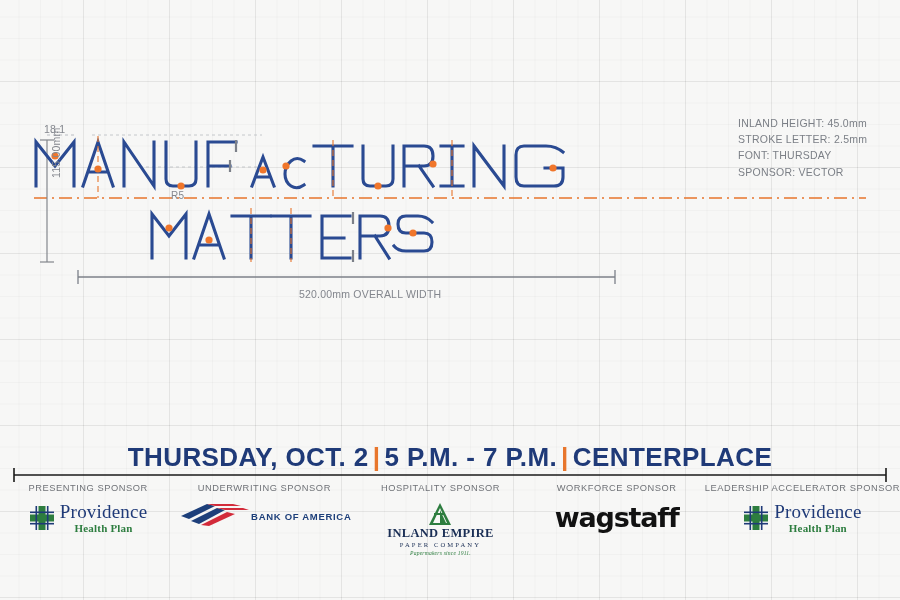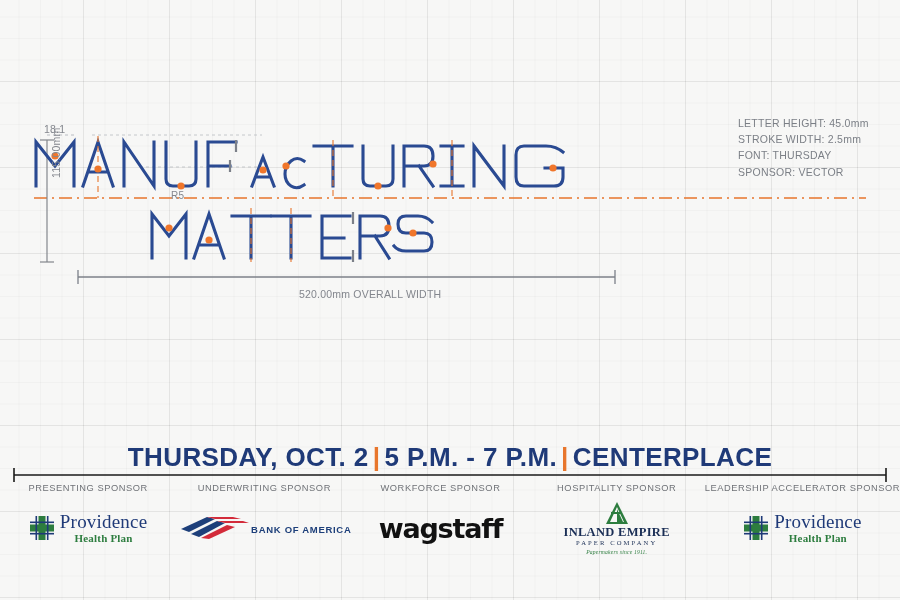--- a/index.html
+++ b/index.html
@@ -46,21 +46,21 @@
   #eventline .pipe{color:#e8762c;font-weight:bold;padding:0 4px;}
 
   
   #sponsors{position:absolute;left:0;top:483px;width:716px;}
   #tiers{display:flex;width:900px;}
   .tier{flex:1 1 0;text-align:center;}
   .tier-label{
     font-size:9.3px;color:#6f7277;letter-spacing:.55px;white-space:nowrap;
     text-transform:uppercase;
   }
-  .logo-slot{height:52px;margin-top:9px;display:flex;align-items:center;justify-content:center;}
+  .logo-slot{height:52px;margin-top:9px;display:flex;align-items:flex-start;justify-content:center;}
 
   
   .prov{display:flex;align-items:center;gap:5px;}
   .prov-text{line-height:1;}
   .prov-name{font-family:"Liberation Serif", serif;font-size:19px;color:#1f3a78;letter-spacing:.2px;}
   .prov-sub{font-family:"Liberation Serif", serif;font-size:11px;color:#2d7d3f;font-weight:bold;margin-top:2px;letter-spacing:.2px;}
 
   
   .boa{display:flex;align-items:center;}
   .boa-text{font-size:9.5px;font-weight:bold;color:#1d3f7a;letter-spacing:.7px;margin-top:3px;}
@@ -190,22 +190,22 @@
     </g>
 
     <g stroke="#1a1a1a" stroke-width="1.6" fill="none">
       <line x1="14" y1="475" x2="886" y2="475"></line>
       <line x1="14" y1="468" x2="14" y2="482"></line>
       <line x1="886" y1="468" x2="886" y2="482"></line>
     </g>
   </svg>
 
   <div id="specs">
-    <div>LETTER HEIGHT: 45.0mm</div>
-    <div>STROKE WIDTH: 2.5mm</div>
+    <div>INLAND HEIGHT: 45.0mm</div>
+    <div>STROKE LETTER: 2.5mm</div>
     <div>FONT: THURSDAY</div>
     <div>SPONSOR: VECTOR</div>
   </div>
 
   <div class="dimtext" id="dim-32">18.1</div>
   <div class="dimtext" id="dim-115">115.00mm</div>
   <div class="dimtext" id="dim-r5">R5</div>
   <div class="dimtext" id="dim-width">520.00mm OVERALL WIDTH</div>
 
   <div id="eventline">
@@ -247,40 +247,40 @@
                 <path d="M40,6 L66,6 L72,8 L48,8 Z" fill="#d32b3a"></path>
                 <path d="M24,23 L50,10 L58,12 L32,24 Z" fill="#d32b3a"></path>
               </g>
             </svg>
             <div class="boa-text">BANK OF AMERICA</div>
           </div>
         </div>
       </div>
 
       <div class="tier">
-        <div class="tier-label">WORKFORCE SPONSOR</div>
-        <div class="logo-slot">
-          <div class="wag">wagstaff</div>
-        </div>
-      </div>
-
-      <div class="tier">
         <div class="tier-label">HOSPITALITY SPONSOR</div>
         <div class="logo-slot">
           <div class="iep">
             <svg width="30" height="24" viewBox="0 0 30 24">
               <path d="M15,1 L26,23 L4,23 Z" fill="#2d7d3f"></path>
               <path d="M15,6 L22,21 L8,21 Z" fill="#f7f7f6"></path>
               <path d="M15,8 L21,21 L15,21 Z" fill="#2d7d3f"></path>
               <rect x="9" y="11" width="11" height="2" fill="#2d7d3f"></rect>
             </svg>
             <div class="iep-main">INLAND EMPIRE</div>
             <div class="iep-sub">PAPER COMPANY</div>
             <div class="iep-tag">Papermakers since 1911.</div>
           </div>
+        </div>
+      </div>
+
+      <div class="tier">
+        <div class="tier-label">WORKFORCE SPONSOR</div>
+        <div class="logo-slot">
+          <div class="wag">wagstaff</div>
         </div>
       </div>
 
       <div class="tier">
         <div class="tier-label">LEADERSHIP ACCELERATOR SPONSOR</div>
         <div class="logo-slot">
           <div class="prov">
             <svg width="26" height="26" viewBox="0 0 26 26">
               <rect x="9.5" y="1" width="7" height="24" fill="#2d7d3f"></rect>
               <rect x="1" y="9.5" width="24" height="7" fill="#2d7d3f"></rect>

